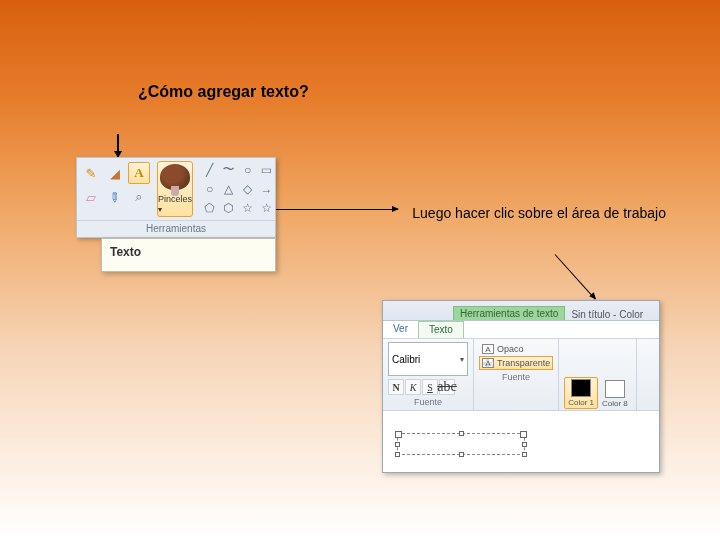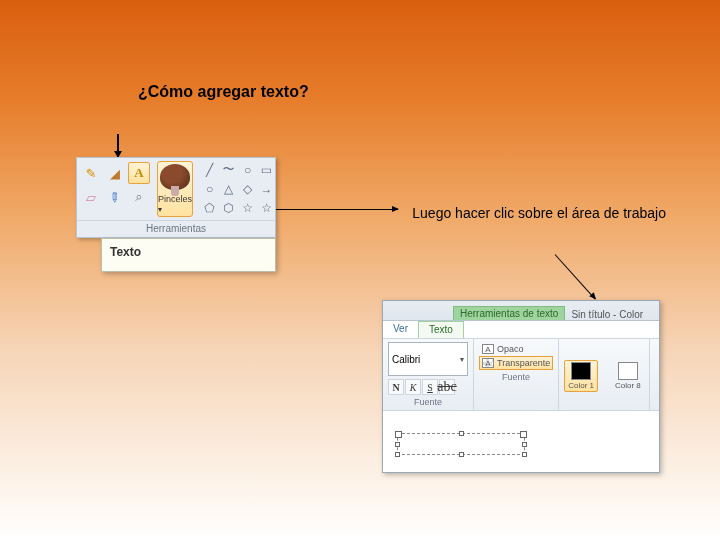--- a/index.html
+++ b/index.html
@@ -150,21 +150,21 @@
       <div class="bgopt">
           <div class="sq">A</div>
           <span>Opaco</span>
         </div>
       <div class="bgopt sel">
           <div class="sq" style="background:repeating-conic-gradient(#ddd 0 25%,#fff 0 50%) 0 0/6px 6px">A</div>
           <span>Transparente</span>
         </div>
       <div class="grp-bot">Fuente</div>
     </div>
-    <div class="grp" style="flex-direction:row;gap:14px;align-items:center">
+    <div class="grp" style="flex-direction:row;gap:1px;align-items:flex-end">
       <div class="colbox sel">
         <div class="swatch" style="background:#000000"></div>
         <div class="clabel">Color 1</div>
       </div>
       <div class="colbox">
         <div class="swatch" style="background:#fff"></div>
         <div class="clabel">Color 8</div>
       </div>
     </div>
   </div>

